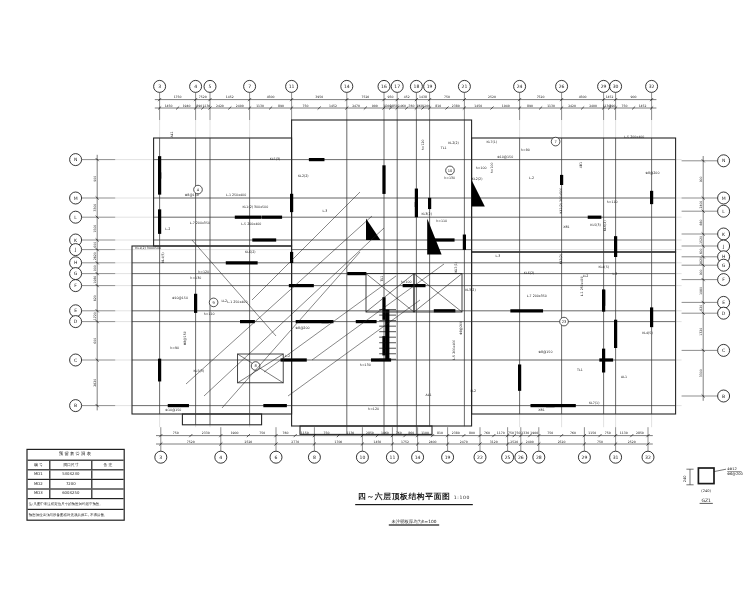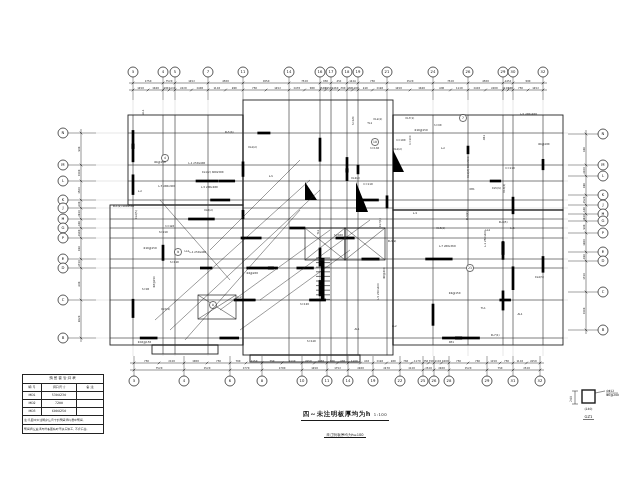--- a/index.html
+++ b/index.html
@@ -712,21 +712,21 @@
     <text x="44" y="14" font-size="3">Φ6@200</text>
     <line x1="44" y1="11" x2="56" y2="11" stroke="#1a1a1a" stroke-width="0.4"></line>
     <text x="26.5" y="28" font-size="3" text-anchor="middle">(240)</text>
     <text x="26.5" y="36" font-size="3.8" text-anchor="middle">GZ1</text>
     <line x1="21" y1="37.5" x2="32" y2="37.5" stroke="#1a1a1a" stroke-width="0.6"></line>
   </svg>
 
   
   <div id="title-block">
     <div id="title-line">
-      <span>四～未注明板厚均为h</span>
+      <span>四～六层顶板结构平面图</span>
       <span class="scale">1:100</span>
     </div><br>
     <div id="subtitle-line">未注明板厚均为h=100</div>
   </div>
 
   
   <div id="hole-table">
     <div class="t-title">预留套管洞表</div>
     <div class="t-row">
       <div class="t-c c1">编 号</div>

